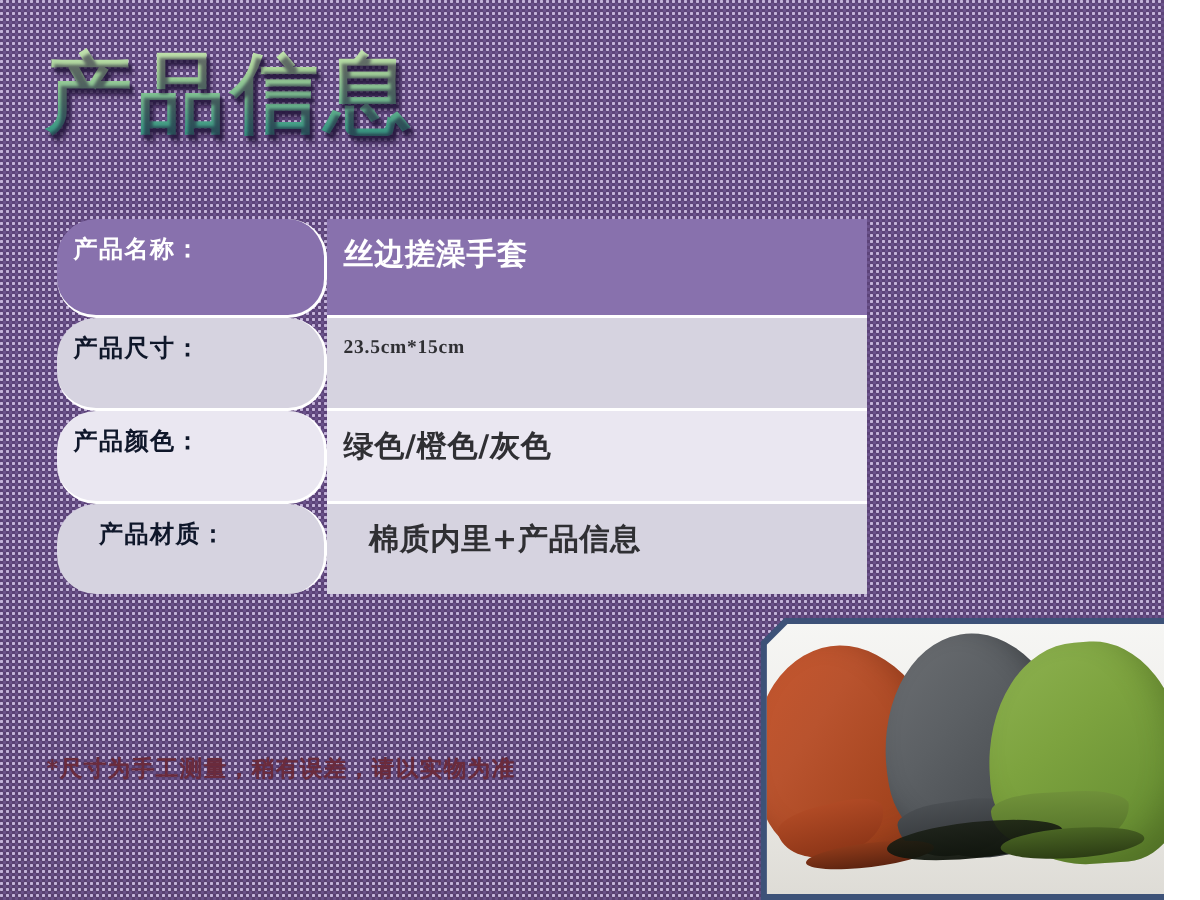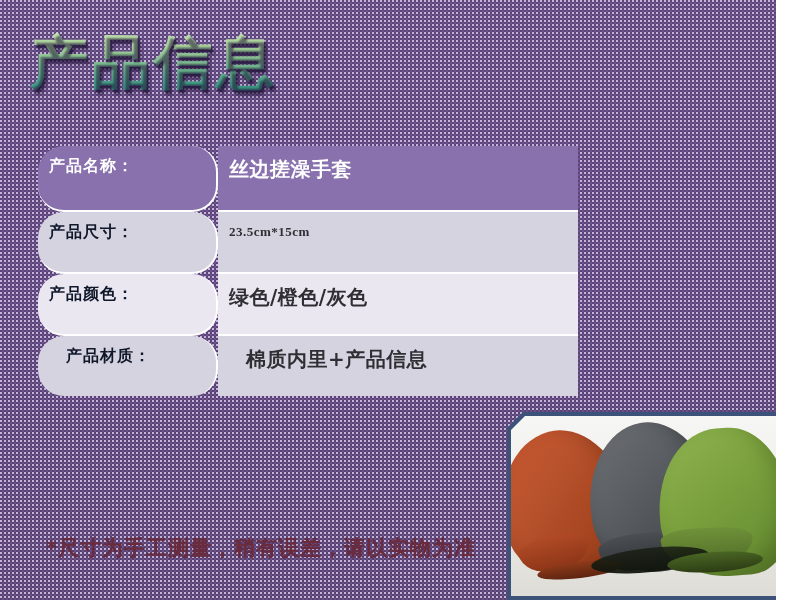--- a/index.html
+++ b/index.html
@@ -99,31 +99,30 @@
   .row-head .cell-value { color: #ffffff; }
   .value-latin {
     font-family: Liberation Serif, serif;
     font-size: 13px;
     font-weight: bold;
   }
 
   
   #footnote {
     position: absolute;
-    left: 46px;
+    left: 31px;
     top: 503px;
     width: 430px;
     font-family: "DejaVu Serif", "Liberation Serif", serif;
-    font-size: 21px;
+    font-size: 15px;
     font-weight: bold;
     letter-spacing: 1px;
     color: #6b2b3c;
     text-shadow: 0 0 1px rgba(60,20,35,0.5);
     white-space: nowrap;
-    margin-top: 31px;
   }
 
   
   #product-photo {
     position: absolute;
     left: 507px;
     top: 412px;
     width: 293px;
     height: 188px;
     background: #3d5278;

